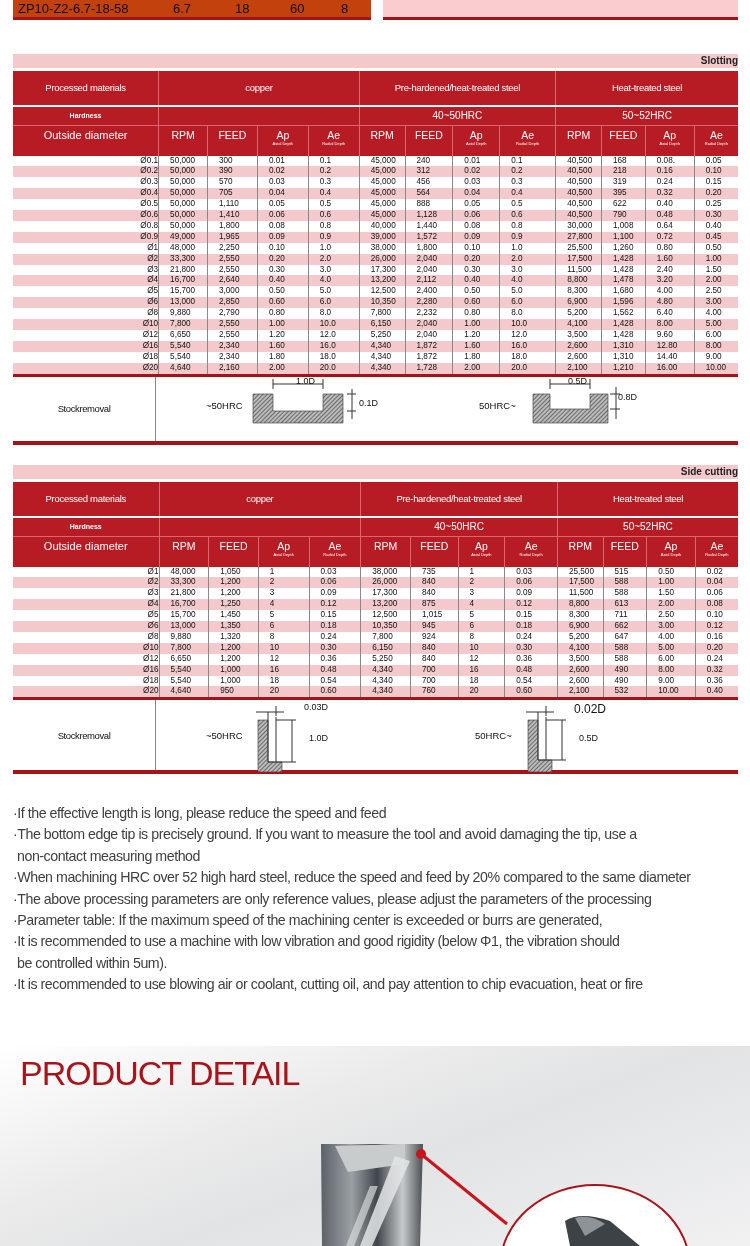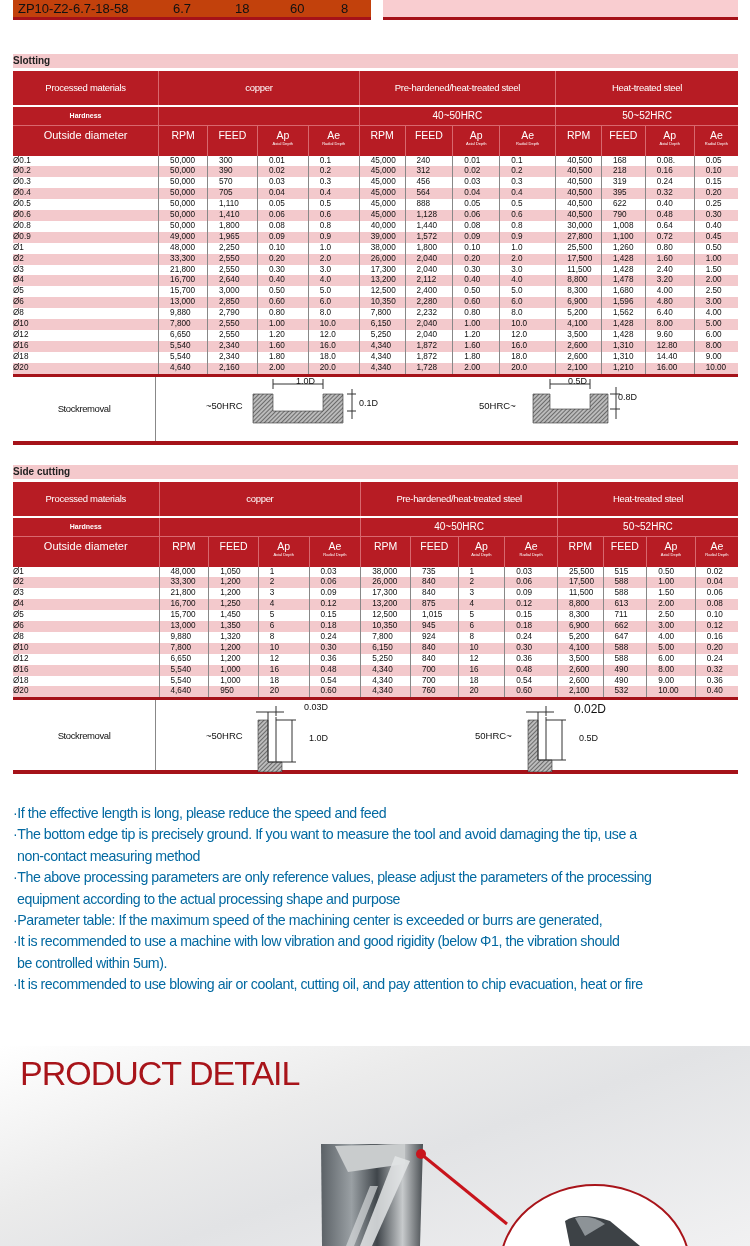--- a/index.html
+++ b/index.html
@@ -7,44 +7,44 @@
   body { font-family: "Liberation Sans", "DejaVu Sans", sans-serif; color: #111; position: relative; height: 1246px; overflow: hidden; }
 
   
   .top-strip { position: absolute; top: 0; left: 0; width: 750px; height: 20px; }
   .top-left { position: absolute; left: 13px; top: 0; width: 358px; height: 20px; background: #c2410c; border-bottom: 3px solid #a51219; font-size: 13px; }
   .top-left span { position: absolute; top: 1px; }
   .top-right { position: absolute; left: 383px; top: 0; width: 355px; height: 20px; background: #f9cdd0; border-bottom: 3px solid #a51219; }
 
   
   .tbl-wrap { position: absolute; left: 13px; width: 725px; }
-  .section-title { height: 14px; background: #f4c9cc; text-align: left; font-size: 10px; font-weight: bold; line-height: 14px; color: #222; }
+  .section-title { height: 14px; background: #f4c9cc; text-align: right; font-size: 10px; font-weight: bold; line-height: 14px; color: #222; }
   table { border-collapse: collapse; width: 100%; table-layout: fixed; }
   .hdr td { background: #b71c24; color: #fff; text-align: center; border-right: 1px solid #d8686e; }
   .hdr td:last-child { border-right: none; }
   .hdr-mat td { height: 36px; font-size: 9.5px; letter-spacing: -0.3px; border-top: 3px solid #fff; margin-left: 8px; }
   .hdr-hard td { height: 20px; font-size: 10px; border-top: 2px solid #fff; }
   .hdr-hard td.small { font-size: 7px; font-weight: bold; }
   .hdr-cols td { height: 30px; font-size: 10.5px; vertical-align: top; padding-top: 4px; border-top: 1px solid #d8686e; line-height: 1; }
   .hdr-cols td .sub { display: block; font-size: 4px; margin-top: 1px; }
   .hdr-cols td.od { font-size: 11px; margin-left: 9px; }
 
   .body td { font-size: 8.2px; height: 10.9px; line-height: 10.9px; text-align: left; padding-left: 11px; border-right: 1px solid #888; color: #111; white-space: nowrap; }
-  .body td:first-child { text-align: left; padding-left: 0; }
+  .body td:first-child { text-align: right; padding-left: 0; }
   .body td:last-child { border-right: none; }
   .body tr:nth-child(even) td { background: #f3c9cc; }
   .body tr:last-child td { border-bottom: 3px solid #a51219; }
 
   .stock { height: 68px; border-bottom: 4px solid #a51219; position: relative; }
   .stock .label { position: absolute; left: 0; width: 143px; top: 0; height: 64px; border-right: 1px solid #888; font-size: 9.5px; letter-spacing: -0.4px; display: flex; align-items: center; justify-content: center; }
   .stock .hrc { position: absolute; font-size: 9.5px; }
   .stock svg { position: absolute; }
 
   
-  .notes { position: absolute; left: 13px; top: 803px; width: 730px; font-size: 14.2px; letter-spacing: -0.45px; line-height: 21.4px; color: #0369a1; }
+  .notes { position: absolute; left: 13px; top: 803px; width: 730px; font-size: 14.2px; letter-spacing: -0.45px; line-height: 21.4px; color: #404040; }
   .notes p { white-space: nowrap; }
   .notes p.cont { padding-left: 4px; }
 
   
   .product { position: absolute; left: 0; top: 1046px; width: 750px; height: 200px; background: linear-gradient(160deg, #ffffff 0%, #ebebeb 35%, #e2e3e5 55%, #f1f1f2 100%); overflow: hidden; }
   .product-title { position: absolute; left: 20px; top: 8px; font-size: 34px; color: #a8141a; letter-spacing: -1px; font-weight: normal; }
 </style>
 </head>
 <body>
 
@@ -708,22 +708,22 @@
     </svg>
     <span class="hrc" style="left:561px;top:2px;font-size:12px">0.02D</span>
     <span class="hrc" style="left:566px;top:33px;font-size:9px">0.5D</span>
   </div>
 </div>
 
 <div class="notes">
     <p>·If the effective length is long, please reduce the speed and feed</p>
     <p>·The bottom edge tip is precisely ground. If you want to measure the tool and avoid damaging the tip, use a</p>
     <p class="cont">non-contact measuring method</p>
+    <p>·When machining HRC over 52 high hard steel, reduce the speed and feed by 20% compared to the same diameter</p>
     <p>·The above processing parameters are only reference values, please adjust the parameters of the processing</p>
-    <p class="cont">equipment according to the actual processing shape and purpose</p>
     <p>·Parameter table: If the maximum speed of the machining center is exceeded or burrs are generated,</p>
     <p>·It is recommended to use a machine with low vibration and good rigidity (below Φ1, the vibration should</p>
     <p class="cont">be controlled within 5um).</p>
     <p>·It is recommended to use blowing air or coolant, cutting oil, and pay attention to chip evacuation, heat or fire</p>
   </div>
 
 <div class="product">
   <div class="product-title">PRODUCT DETAIL</div>
   <svg style="position:absolute;left:0;top:0" width="750" height="200">
     <defs>

